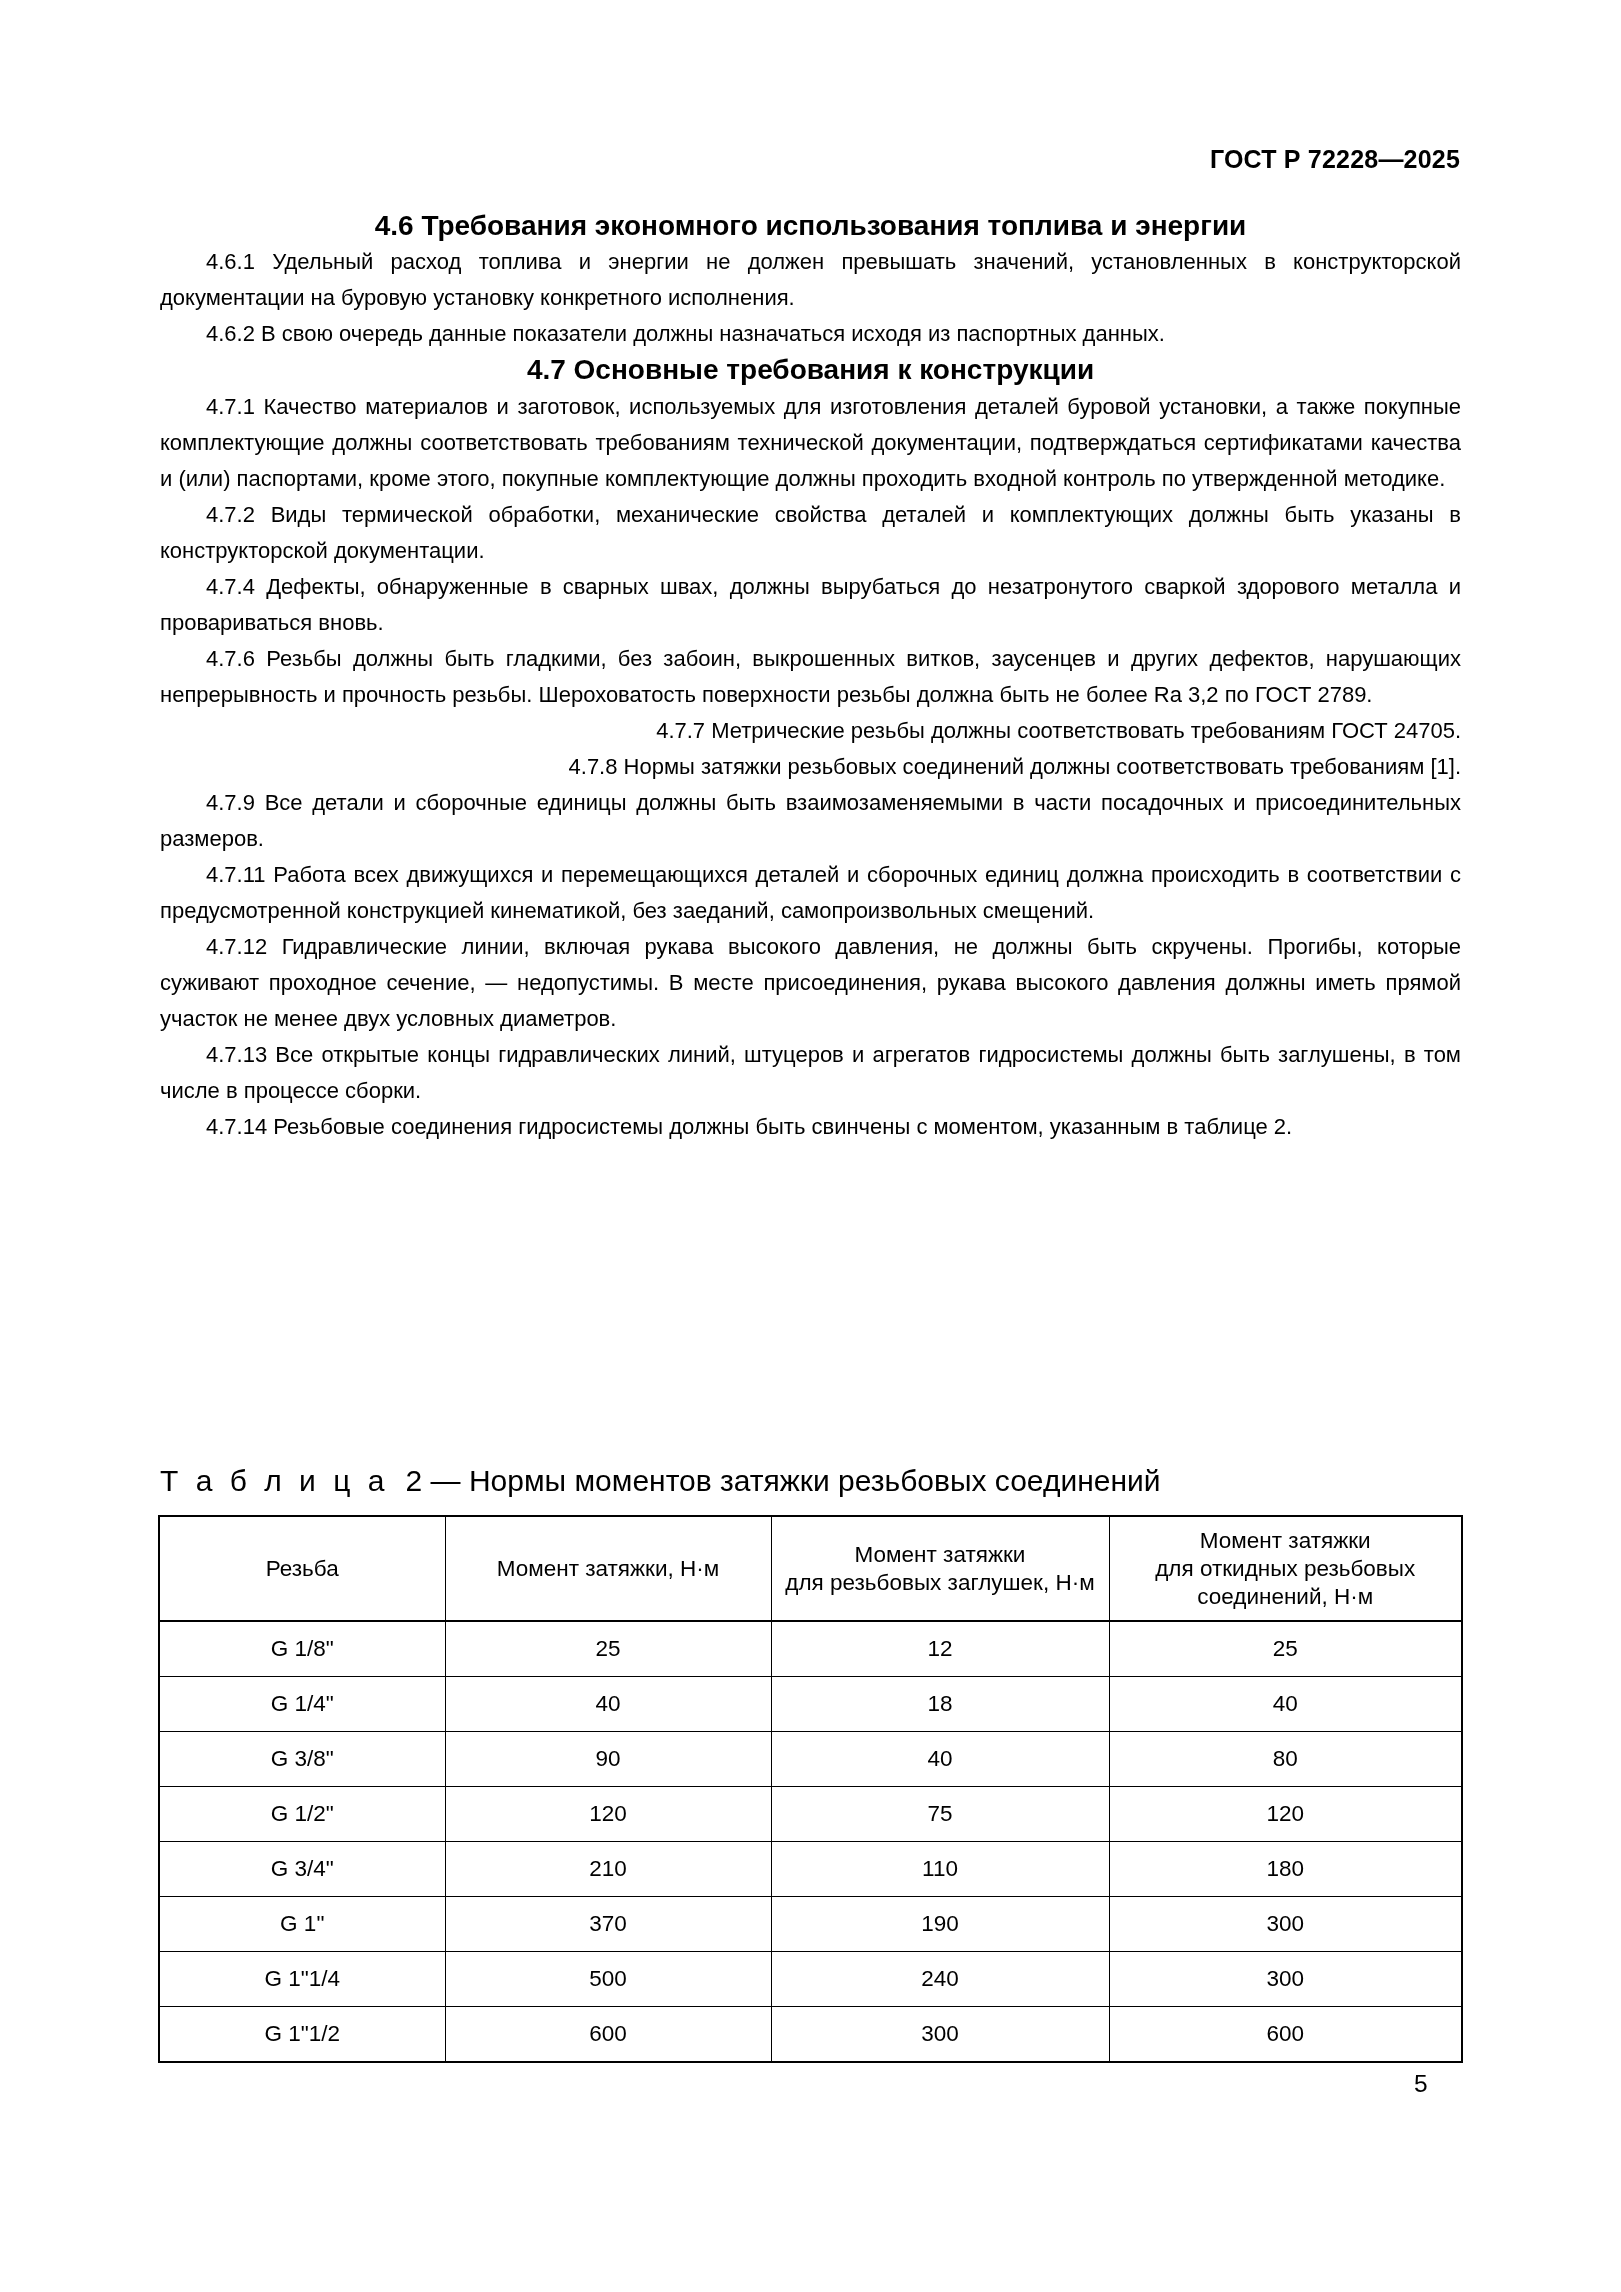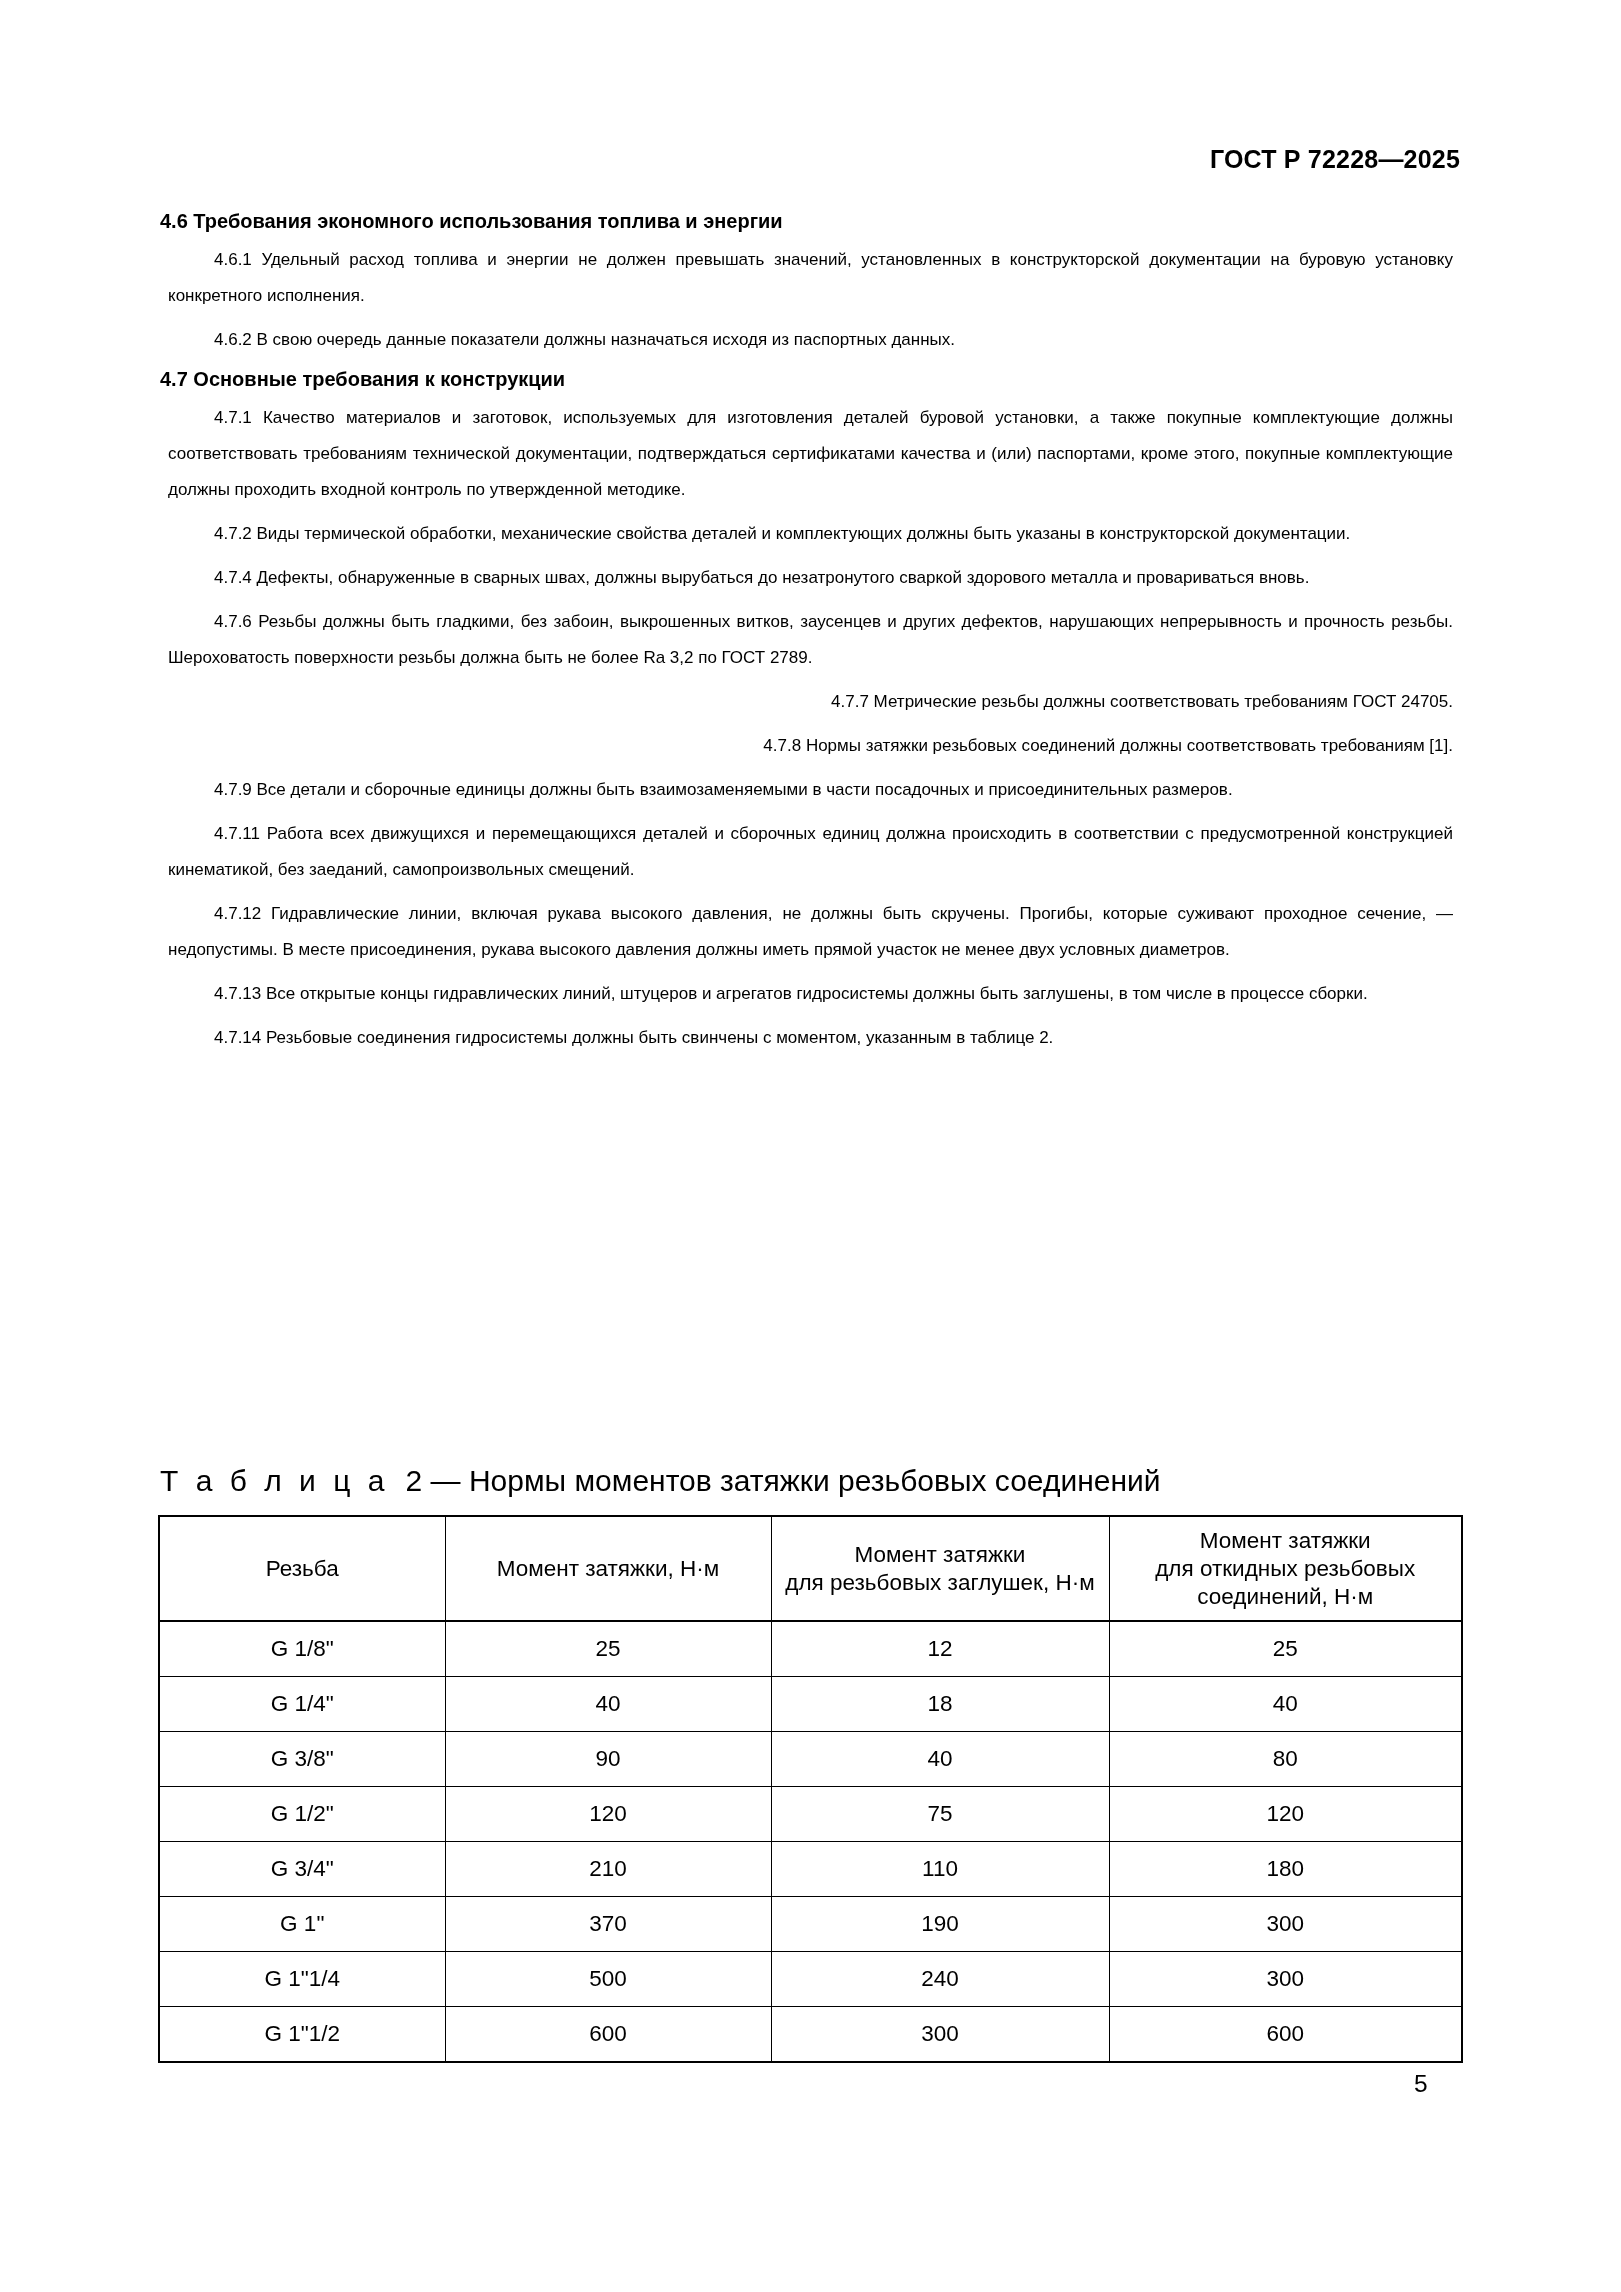--- a/index.html
+++ b/index.html
@@ -38,31 +38,32 @@
   
   .content {
     position: absolute;
     left: 160px;
     top: 208px;
     width: 1301px;
   }
 
   h2.section-heading {
     margin: 0;
-    font-size: 20px;
+    font-size: 28px;
     font-weight: bold;
     line-height: 1.30;
     letter-spacing: 0px;
+    text-align: center;
   }
   .h-4-6 { margin-bottom: 16.7px; }
   .h-4-7 { margin-top: 20.6px; margin-bottom: 16.7px; }
 
   p.para {
-    margin: 8px;
-    font-size: 17px;
+    margin: 0;
+    font-size: 22px;
     line-height: 36px;
     text-align: justify;
     text-indent: 46px;
     letter-spacing: 0px;
     hyphens: manual;
   }
   p.para.last-left { text-align: right; }
 
   
   .table-caption {

